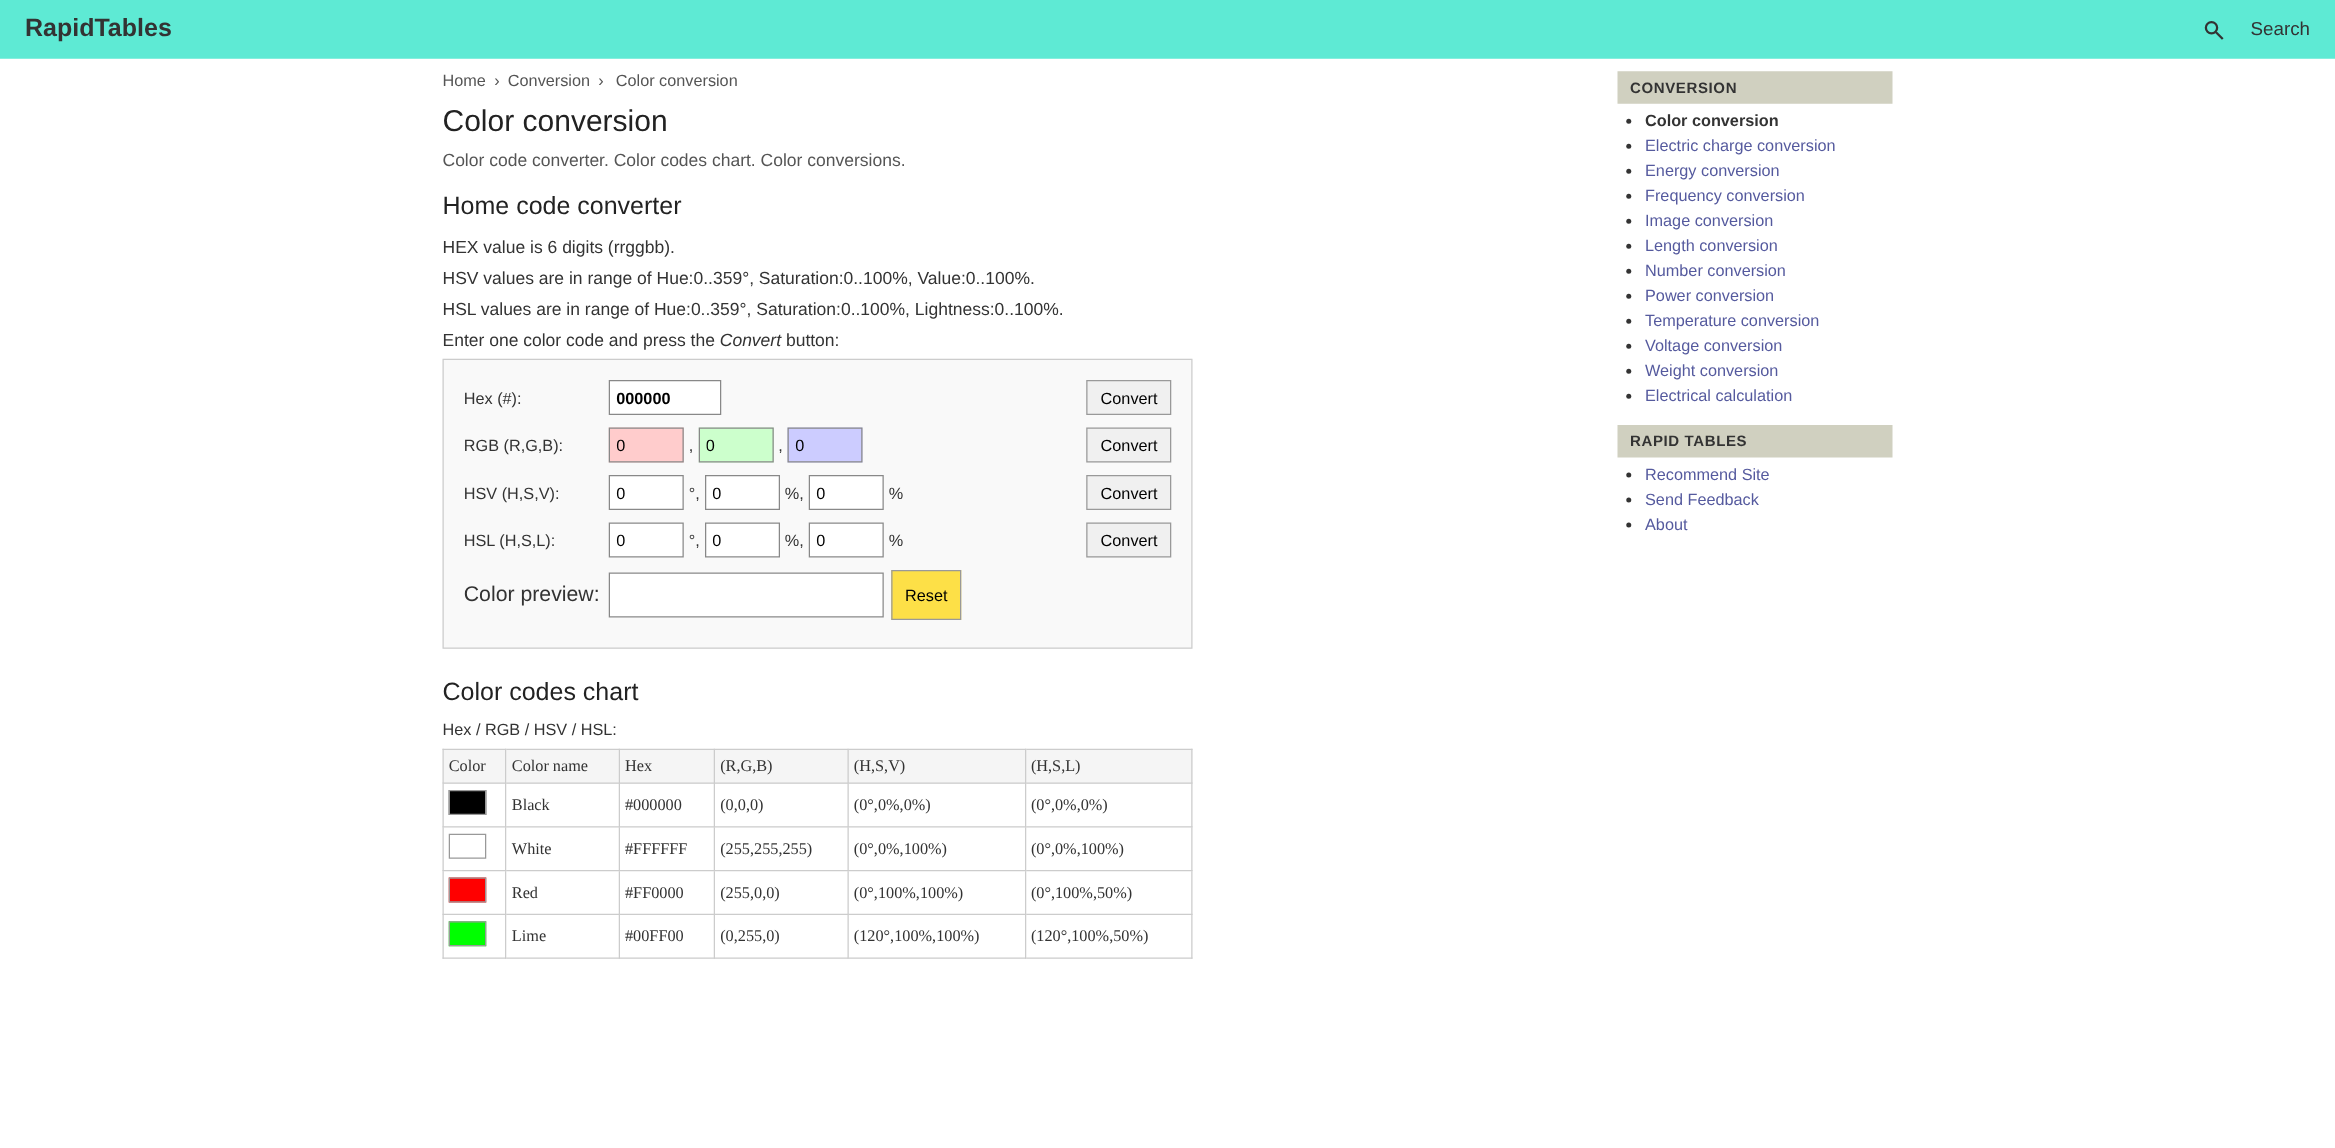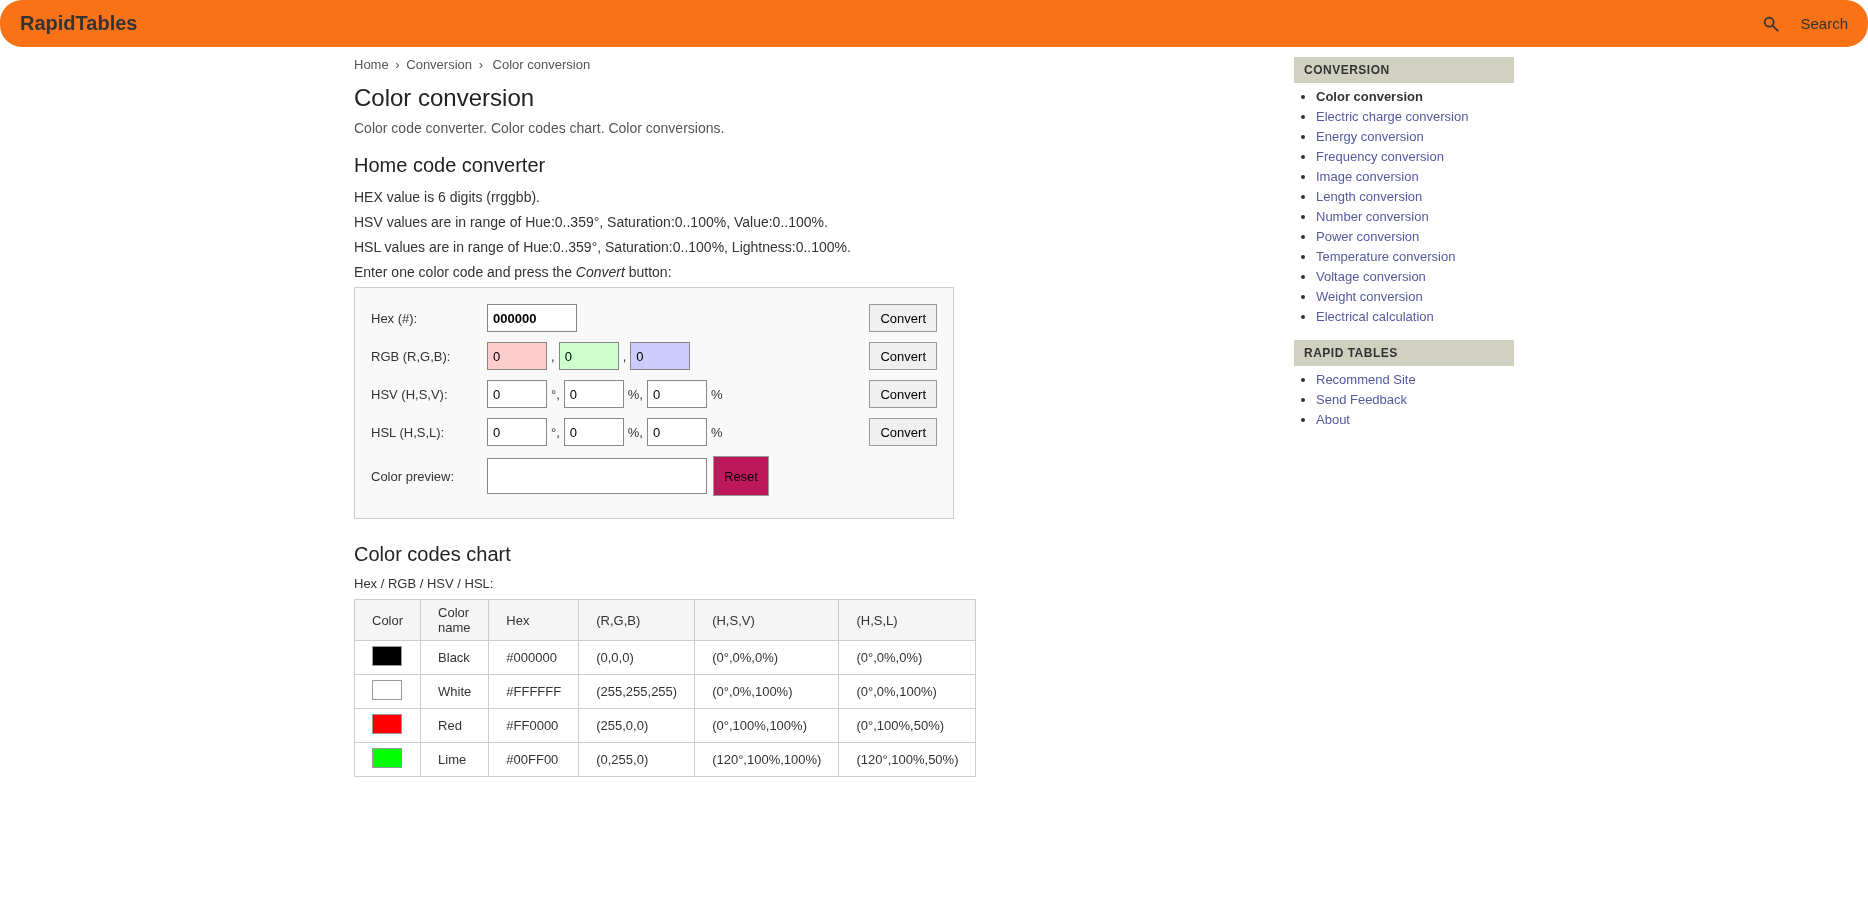--- a/index.html
+++ b/index.html
@@ -1,25 +1,24 @@
 <!DOCTYPE html>
 <html><head>
   <meta charset="utf-8">
   <style>
     * { box-sizing: border-box; margin: 0; padding: 0; }
     body { font-family: Arial, sans-serif; font-size: 14px; color: #333; background: #fff; }
 
     
     #header {
-      background-color: #f97316;
+      background-color: #5eead4;
       padding: 12px 20px;
       display: flex;
       align-items: center;
       justify-content: space-between;
-      border-radius: 22px;
     }
     #header .logo {
       font-size: 20px;
       font-weight: bold;
       color: #333;
     }
     #header .search-area {
       display: flex;
       align-items: center;
       gap: 20px;
@@ -154,57 +153,58 @@
     }
 
     .preview-row {
       display: flex;
       align-items: center;
       margin-bottom: 6px;
       gap: 6px;
     }
     .preview-row .row-label {
       width: 110px;
-      font-size: 13px;
+      font-size: 17px;
       color: #333;
       flex-shrink: 0;
     }
     .color-preview-box {
       width: 220px;
       height: 36px;
       border: 1px solid #888;
       background: #fff;
     }
 
     .reset-btn {
       padding: 4px 10px;
       font-size: 13px;
-      background: #be185d;
+      background: #fde047;
       border: 1px solid #999;
       cursor: pointer;
       height: 40px;
     }
 
     
     .chart-subtitle {
       font-size: 13px;
       color: #333;
       margin-bottom: 8px;
     }
 
     table.color-table {
       border-collapse: collapse;
       font-size: 13px;
       width: 100%;
       max-width: 600px;
     }
     table.color-table th, table.color-table td {
       border: 1px solid #ccc;
-      padding: 5px 17px;
+      padding: 5px 4px;
       text-align: left;
+      font-family: Liberation Serif, serif;
     }
     table.color-table th {
       background: #f5f5f5;
       font-weight: normal;
     }
     table.color-table .color-swatch {
       width: 30px;
       height: 20px;
       display: inline-block;
     }

